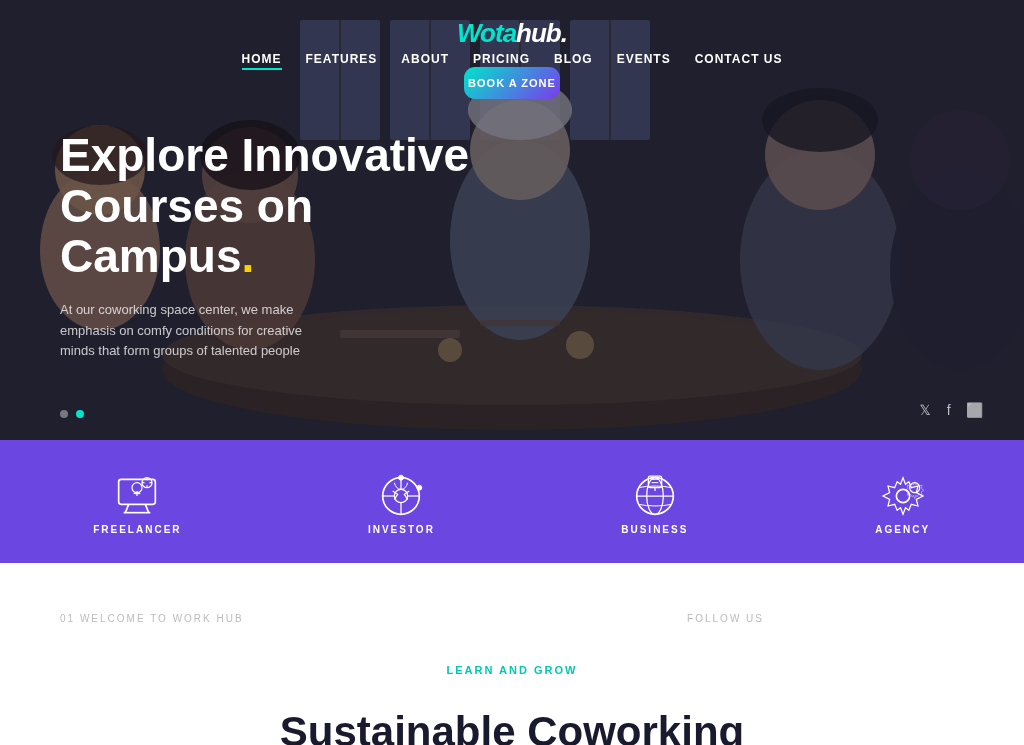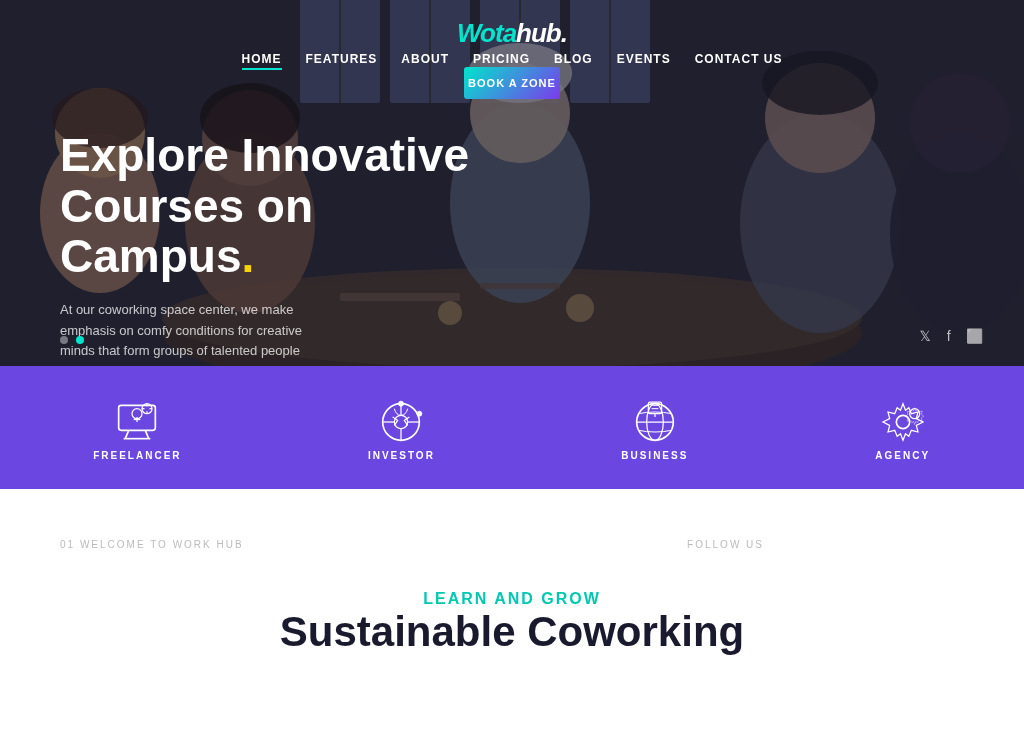--- a/index.html
+++ b/index.html
@@ -44,28 +44,28 @@
     .btn-book {
       background: linear-gradient(135deg, #00e5cc, #7c3aed);
       color: #fff;
       border: none;
       padding: 10px 4px;
       font-size: 11px;
       font-weight: 700;
       letter-spacing: 1px;
       text-transform: uppercase;
       cursor: pointer;
-      border-radius: 3px;
+      border-radius: 11px;
     }
 
     
     .hero {
       position: relative;
       width: 1024px;
-      height: 366px;
+      height: 440px;
       background: #2a2a2a;
       overflow: hidden;
     }
     .hero-overlay {
       position: absolute;
       inset: 0;
       background: rgba(20, 20, 40, 0.55);
       z-index: 1;
     }
     .hero-bg {
@@ -200,26 +200,26 @@
     .section-main {
       background: #fff;
       width: 1024px;
       padding: 10px 60px 50px;
       display: flex;
       flex-direction: column;
       align-items: center;
       text-align: center;
     }
     .section-tag {
-      font-size: 16px;
+      font-size: 11px;
       color: #00c9b0;
       font-weight: 700;
       letter-spacing: 2px;
       text-transform: uppercase;
-      margin-bottom: 0;
+      margin-bottom: 32px;
     }
     .section-title {
       font-size: 42px;
       font-weight: 900;
       color: #1a1a2e;
       line-height: 1.15;
     }
   </style>
 </head>
 <body>

